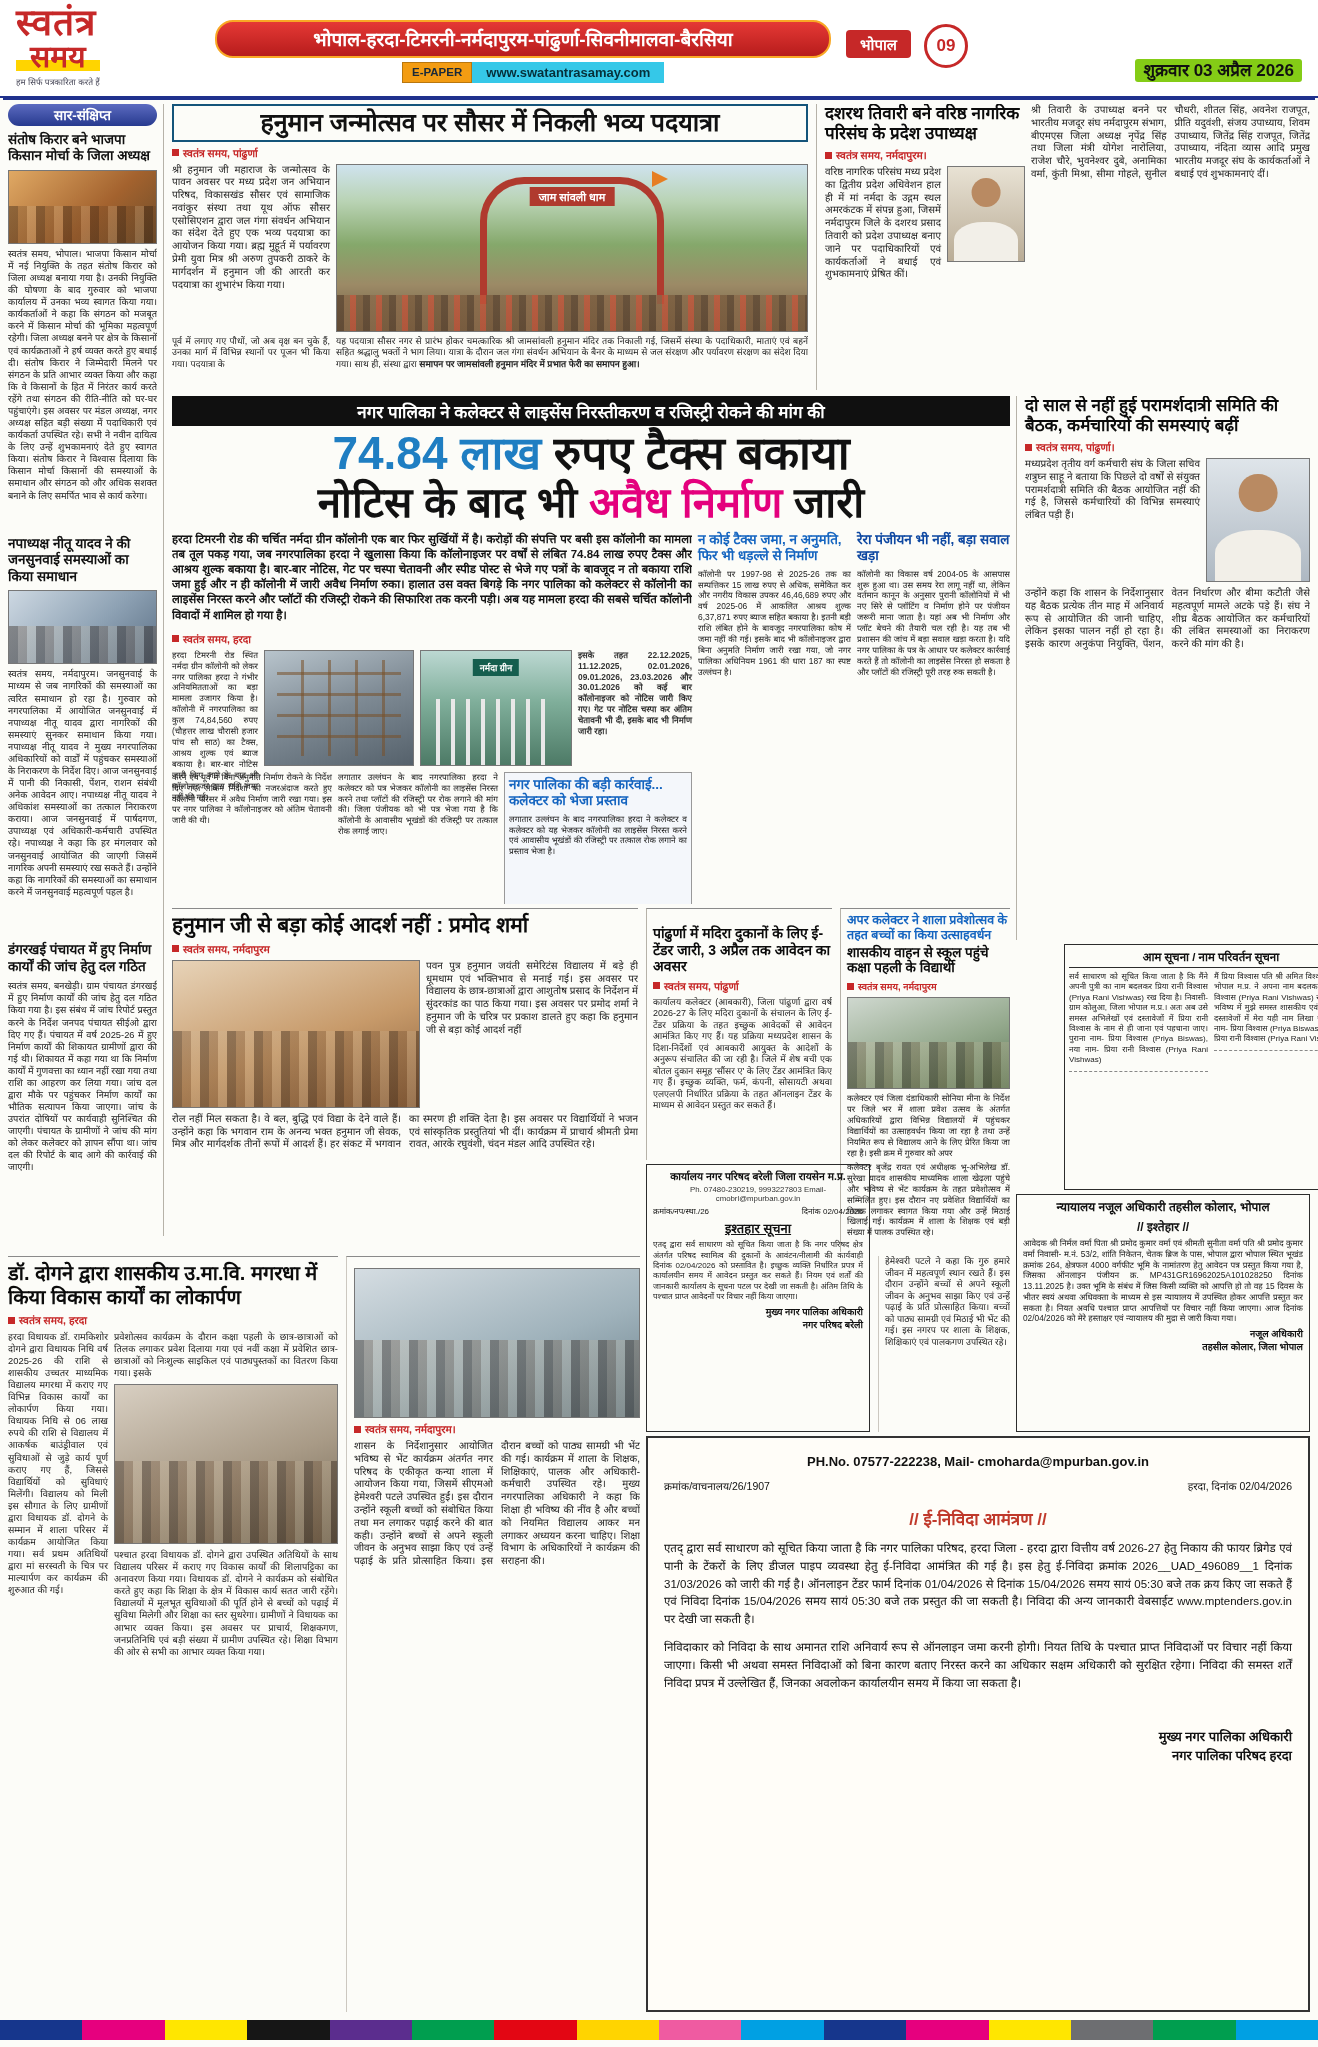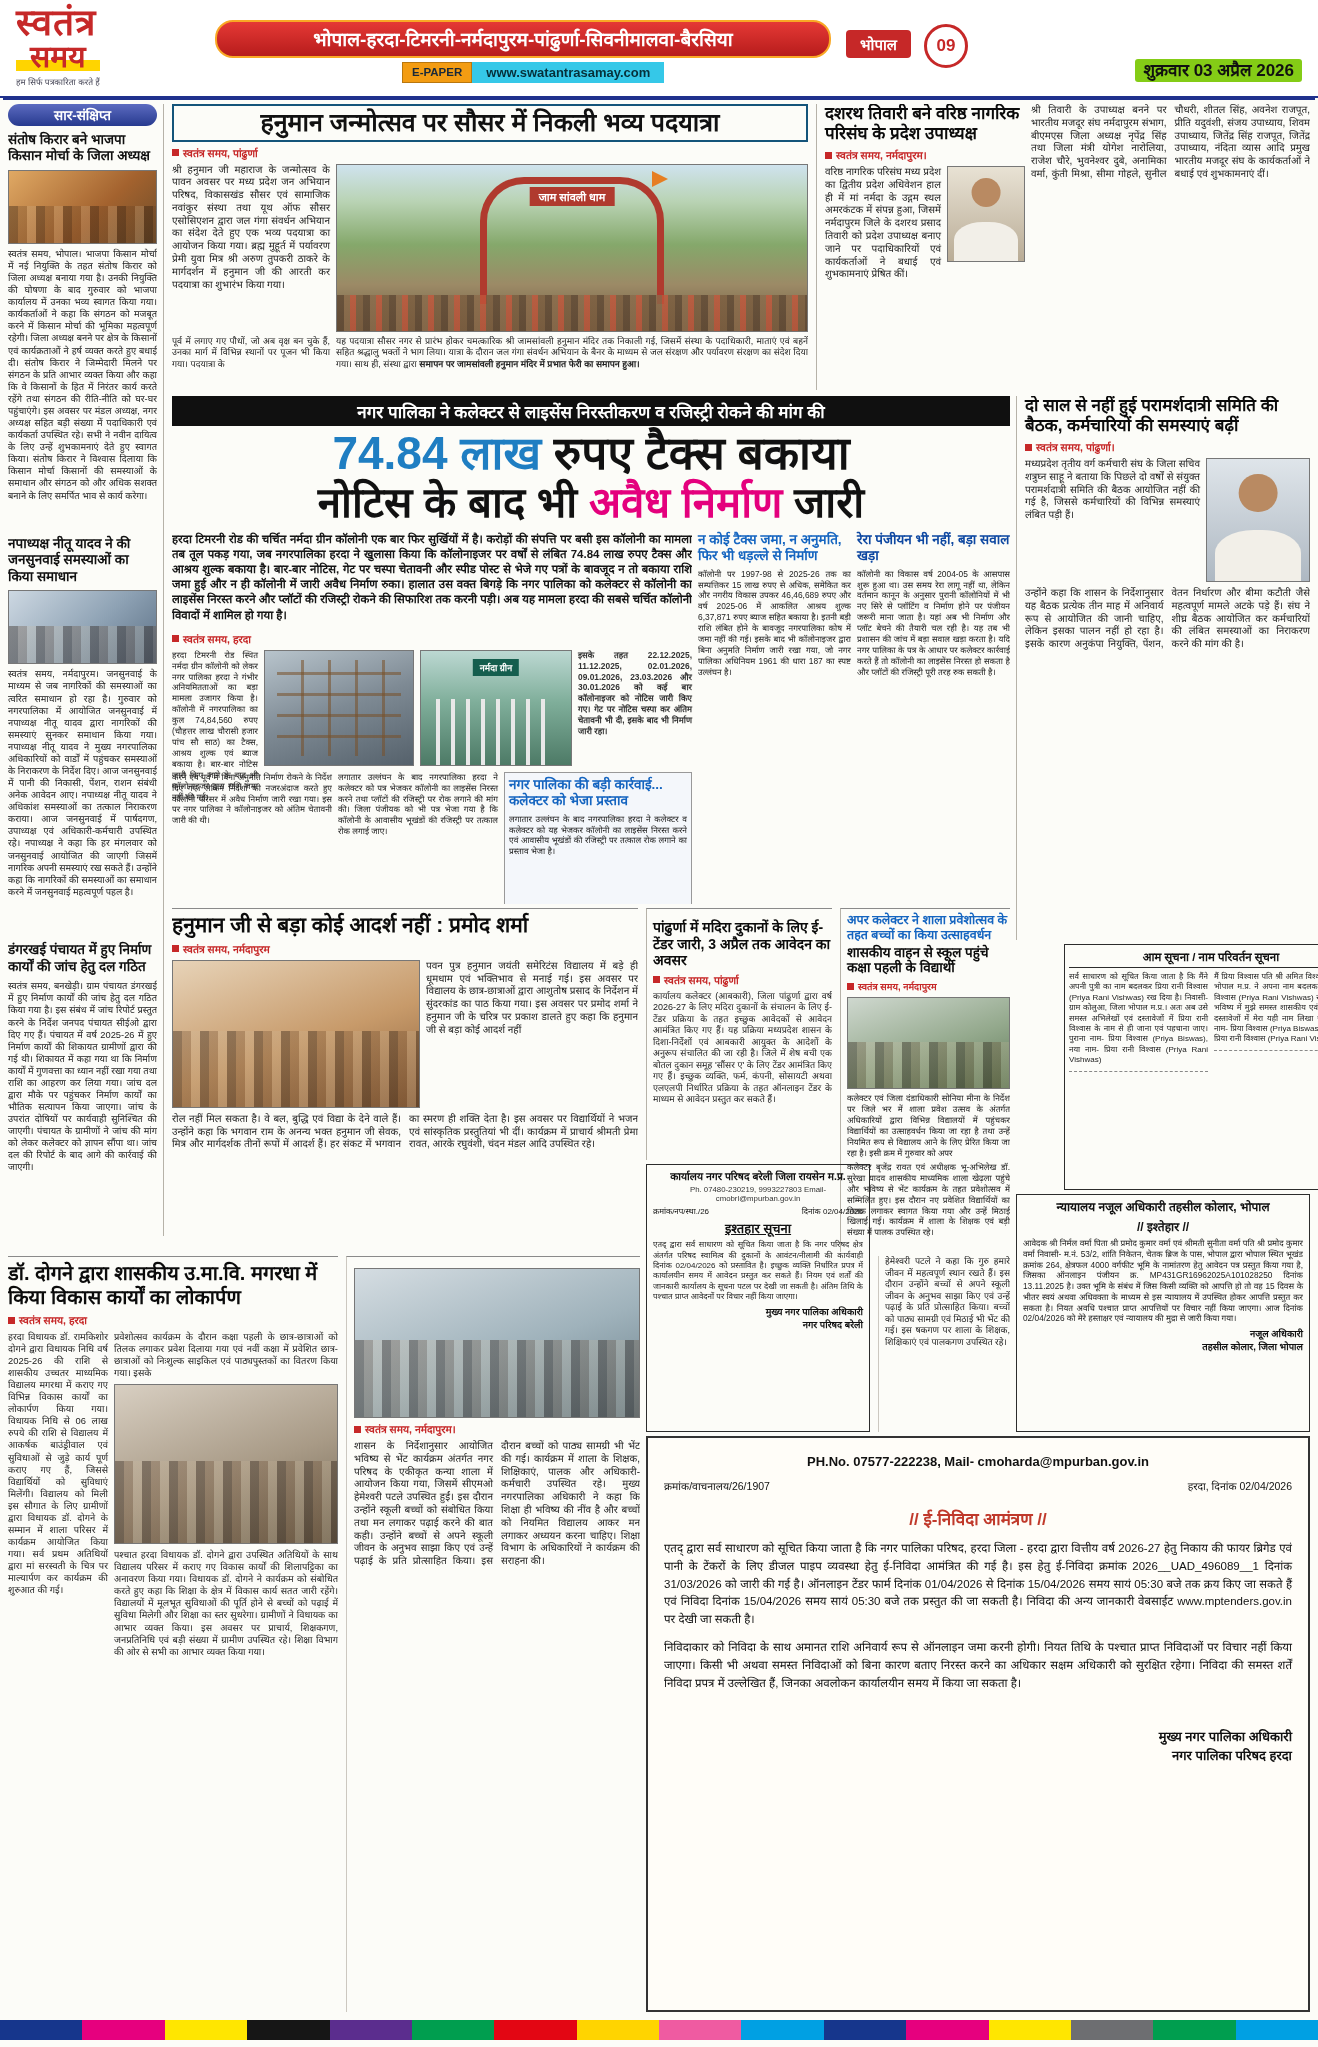--- a/index.html
+++ b/index.html
@@ -103,21 +103,21 @@
   #classifieds{left:1064px;top:944px;width:294px;height:246px;border:1.5px solid #2c2c2c;padding:4px;}
   .cl-title{font-size:11.5px;font-weight:bold;text-align:center;border-bottom:1.5px solid #2c2c2c;padding-bottom:3px;margin-bottom:4px;}
   .cl-entry{margin-bottom:6px;padding-bottom:5px;border-bottom:1px dashed #888;break-inside:avoid;}
   #court{left:1016px;top:1194px;width:294px;height:238px;border:1.5px solid #2c2c2c;padding:5px 6px;}
   .ct-h{font-size:12px;font-weight:bold;text-align:center;line-height:1.25;}
   .ct-t{font-size:12px;font-weight:bold;text-align:center;margin:3px 0;}
   .sig{text-align:right;font-weight:bold;font-size:9.5px;line-height:1.3;margin-top:4px;}
 
   
   #mid1{left:172px;top:908px;width:466px;height:346px;border-top:1px solid #8a8a8a;padding-top:4px;}
-  #mid2{left:646px;top:908px;width:186px;height:252px;border-top:1px solid #8a8a8a;border-left:1px solid #b6b2a8;padding:10px 0 0 6px;}
+  #mid2{left:646px;top:908px;width:186px;height:252px;border-top:1px solid #8a8a8a;border-left:1px solid #b6b2a8;padding:16px 0 0 6px;}
   #mid3{left:840px;top:908px;width:170px;height:344px;border-top:1px solid #8a8a8a;border-left:1px solid #b6b2a8;padding:4px 0 0 6px;}
   #ishtehar{left:646px;top:1164px;width:224px;height:268px;border:1.5px solid #2c2c2c;padding:5px 6px;}
   .ib-org{font-size:10.5px;font-weight:bold;text-align:center;line-height:1.25;}
   .ib-ph{font-size:7.8px;text-align:center;color:#333;margin:2px 0;}
   .ib-ref{display:flex;justify-content:space-between;font-size:8px;margin:2px 0;}
   .ib-title{font-size:13px;font-weight:bold;text-align:center;text-decoration:underline;margin:3px 0;}
   #hemcol{left:878px;top:1256px;width:132px;height:176px;border-left:1px solid #ccc8c0;padding-left:6px;}
 
   
   #dogne{left:8px;top:1256px;width:330px;height:756px;border-top:1px solid #8a8a8a;padding-top:5px;}
@@ -335,21 +335,21 @@
     </div>
     <div class="ib-title">इश्तहार सूचना</div>
     <div class="tiny-txt">एतद् द्वारा सर्व साधारण को सूचित किया जाता है कि नगर परिषद क्षेत्र अंतर्गत परिषद स्वामित्व की दुकानों के आवंटन/नीलामी की कार्यवाही दिनांक 02/04/2026 को प्रस्तावित है। इच्छुक व्यक्ति निर्धारित प्रपत्र में कार्यालयीन समय में आवेदन प्रस्तुत कर सकते हैं। नियम एवं शर्तों की जानकारी कार्यालय के सूचना पटल पर देखी जा सकती है। अंतिम तिथि के पश्चात प्राप्त आवेदनों पर विचार नहीं किया जाएगा।</div>
     <div class="sig">
       <div>मुख्य नगर पालिका अधिकारी</div>
       <div>नगर परिषद बरेली</div>
     </div>
   </section>
 
   <section class="blk" id="hemcol">
-    <div class="body-txt" style="font-size:9px;">हेमेश्वरी पटले ने कहा कि गुरु हमारे जीवन में महत्वपूर्ण स्थान रखते हैं। इस दौरान उन्होंने बच्चों से अपने स्कूली जीवन के अनुभव साझा किए एवं उन्हें पढ़ाई के प्रति प्रोत्साहित किया। बच्चों को पाठ्य सामग्री एवं मिठाई भी भेंट की गई। इस षकगण पर शाला के शिक्षक, शिक्षिकाएं एवं पालकगण उपस्थित रहे।</div>
+    <div class="body-txt" style="font-size:9px;">हेमेश्वरी पटले ने कहा कि गुरु हमारे जीवन में महत्वपूर्ण स्थान रखते हैं। इस दौरान उन्होंने बच्चों से अपने स्कूली जीवन के अनुभव साझा किए एवं उन्हें पढ़ाई के प्रति प्रोत्साहित किया। बच्चों को पाठ्य सामग्री एवं मिठाई भी भेंट की गई। इस नगरप पर शाला के शिक्षक, शिक्षिकाएं एवं पालकगण उपस्थित रहे।</div>
   </section>
 
   <section class="blk" id="dogne">
     <div class="hl" style="font-size:20px;">डॉ. दोगने द्वारा शासकीय उ.मा.वि. मगरधा में किया विकास कार्यों का लोकार्पण</div>
     <div class="byline">
       <span class="bym"></span>
       <span>स्वतंत्र समय, हरदा</span>
     </div>
     <div class="rowf">
       <div class="body-txt" style="width:100px;flex:none;font-size:9.4px;">हरदा विधायक डॉ. रामकिशोर दोगने द्वारा विधायक निधि वर्ष 2025-26 की राशि से शासकीय उच्चतर माध्यमिक विद्यालय मगरधा में कराए गए विभिन्न विकास कार्यों का लोकार्पण किया गया। विधायक निधि से 06 लाख रुपये की राशि से विद्यालय में आकर्षक बाउंड्रीवाल एवं सुविधाओं से जुड़े कार्य पूर्ण कराए गए हैं, जिससे विद्यार्थियों को सुविधाएं मिलेंगी। विद्यालय को मिली इस सौगात के लिए ग्रामीणों द्वारा विधायक डॉ. दोगने के सम्मान में शाला परिसर में कार्यक्रम आयोजित किया गया। सर्व प्रथम अतिथियों द्वारा मां सरस्वती के चित्र पर माल्यार्पण कर कार्यक्रम की शुरुआत की गई।</div>

